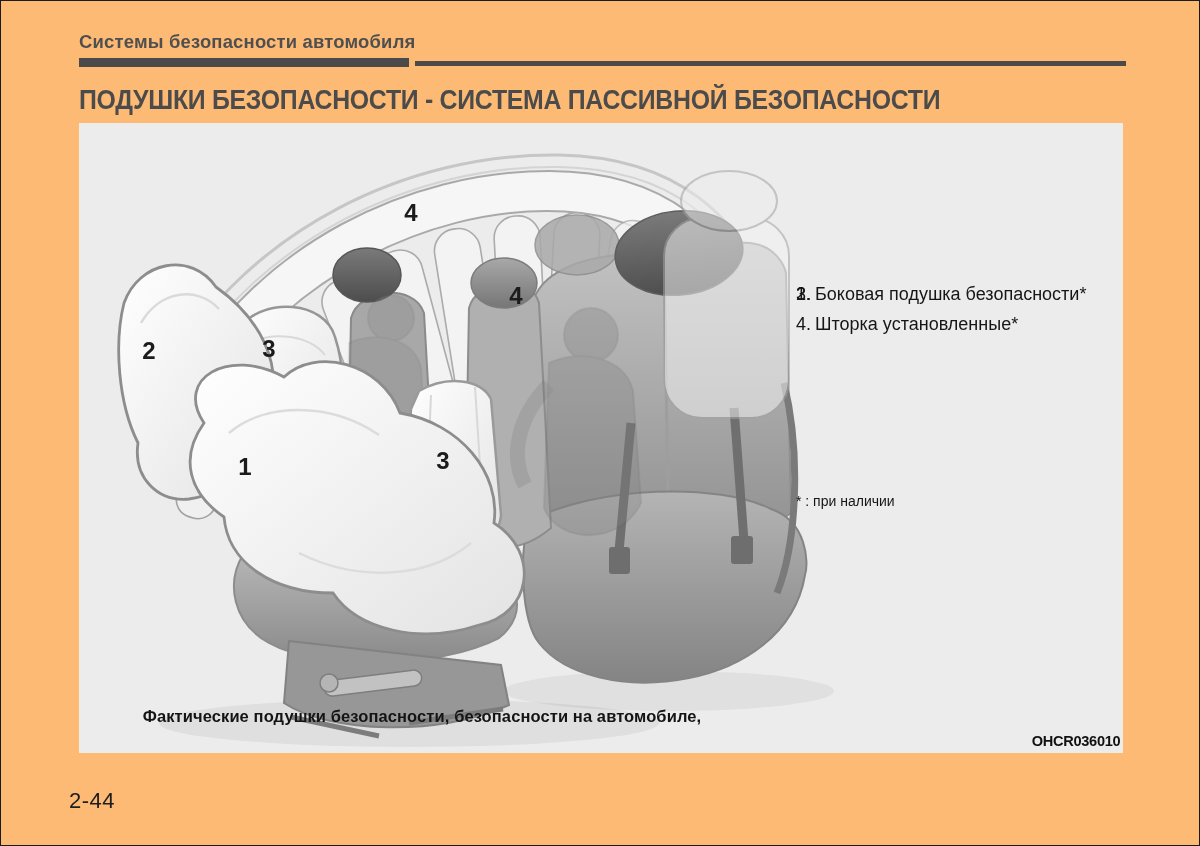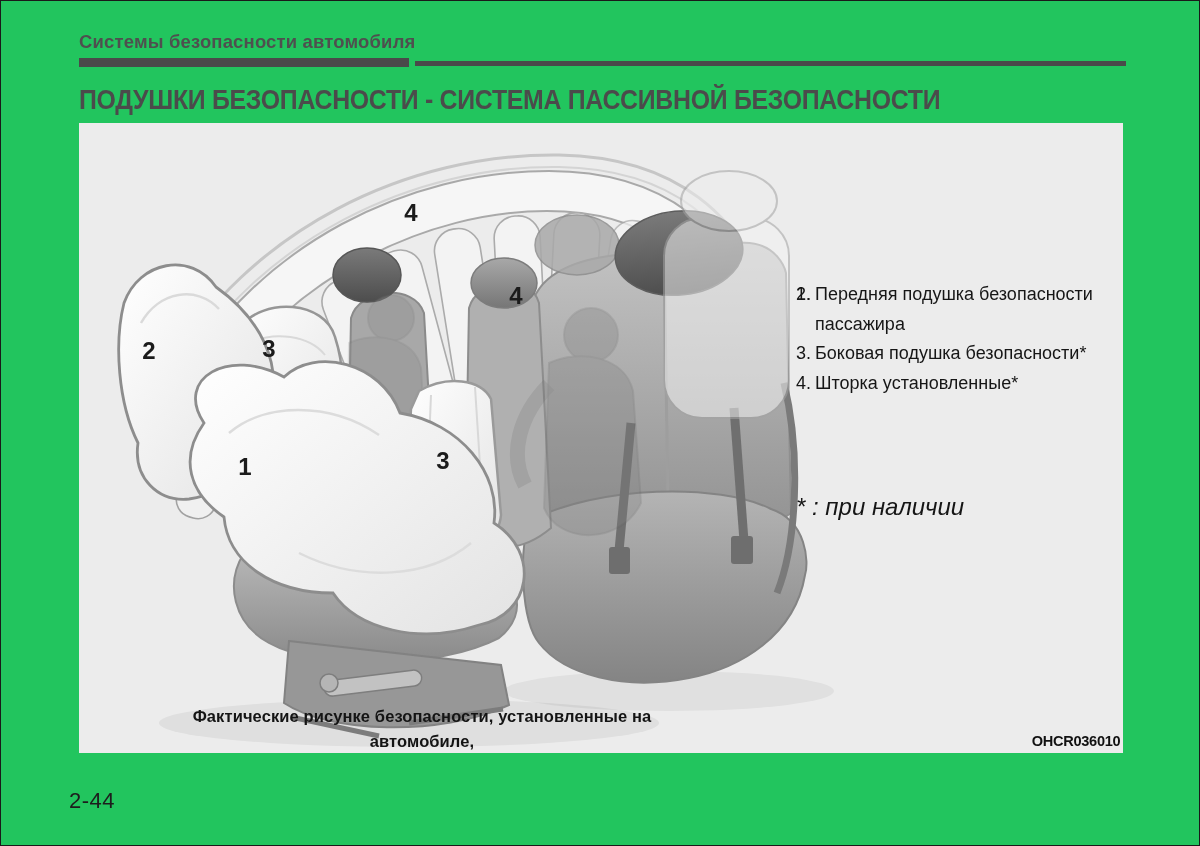--- a/index.html
+++ b/index.html
@@ -1,18 +1,18 @@
 <!DOCTYPE html>
 <html><head>
 <meta charset="utf-8">
 <style>
   html,body{margin:0;padding:0;}
   body{background:#888;font-family:"Liberation Sans",sans-serif;}
   .page{
-    position:relative;width:1200px;height:846px;background:#22c55e;
+    position:relative;width:1200px;height:846px;background:#fdba74;
     margin:0 auto;overflow:hidden;box-sizing:border-box;
     border:1px solid #1a1a1a;
   }
   .running-header{
     position:absolute;left:78px;top:30px;
     font-size:19px;font-weight:600;color:#4f4f4f;
     letter-spacing:.2px;transform:scaleX(.97);transform-origin:left center;
     white-space:nowrap;
   }
   .rule-thick{position:absolute;left:78px;top:57px;width:330px;height:9px;background:#4a4a4a;}
@@ -39,21 +39,21 @@
     letter-spacing:-.3px;transform:scaleX(.94);transform-origin:right center;
   }
   .legend{
     position:absolute;left:795px;top:279px;width:302px;
     color:#161616;font-size:18px;line-height:29.5px;
   }
   .legend-item{position:relative;padding-left:19px;}
   .legend-num{position:absolute;left:0;top:0;}
   .legend-note{
     position:absolute;left:795px;top:492px;
-    color:#161616;font-size:24px;font-style:italic;
+    color:#161616;font-size:14px;
   }
   .page-number{
     position:absolute;left:68px;top:787px;
     font-size:22px;color:#1d1d1d;letter-spacing:.5px;
   }
   .callout{font-family:"Liberation Sans",sans-serif;font-size:24px;font-weight:700;fill:#1b1b1b;}
 </style>
 </head>
 <body>
 
@@ -218,32 +218,31 @@
 
       <text class="callout" x="332" y="98" text-anchor="middle">4</text>
       <text class="callout" x="437" y="181" text-anchor="middle">4</text>
       <text class="callout" x="70" y="236" text-anchor="middle">2</text>
       <text class="callout" x="190" y="234" text-anchor="middle">3</text>
       <text class="callout" x="166" y="352" text-anchor="middle">1</text>
       <text class="callout" x="364" y="346" text-anchor="middle">3</text>
     </svg>
 
     <div class="fig-caption">
-      <div>Фактические рисунке безопасности, установленные на автомобиле,</div>
+      <div>Фактические подушки безопасности, безопасности на автомобиле,</div>
     </div>
     <div class="fig-code">OHCR036010</div>
   </div>
 
   <div class="legend">
     <div class="legend-item">
       <span class="legend-num">1.</span>
     </div>
     <div class="legend-item">
       <span class="legend-num">2.</span>
-      <span>Передняя подушка безопасности пассажира</span>
     </div>
     <div class="legend-item">
       <span class="legend-num">3.</span>
       <span>Боковая подушка безопасности*</span>
     </div>
     <div class="legend-item">
       <span class="legend-num">4.</span>
       <span>Шторка установленные*</span>
     </div>
   </div>

